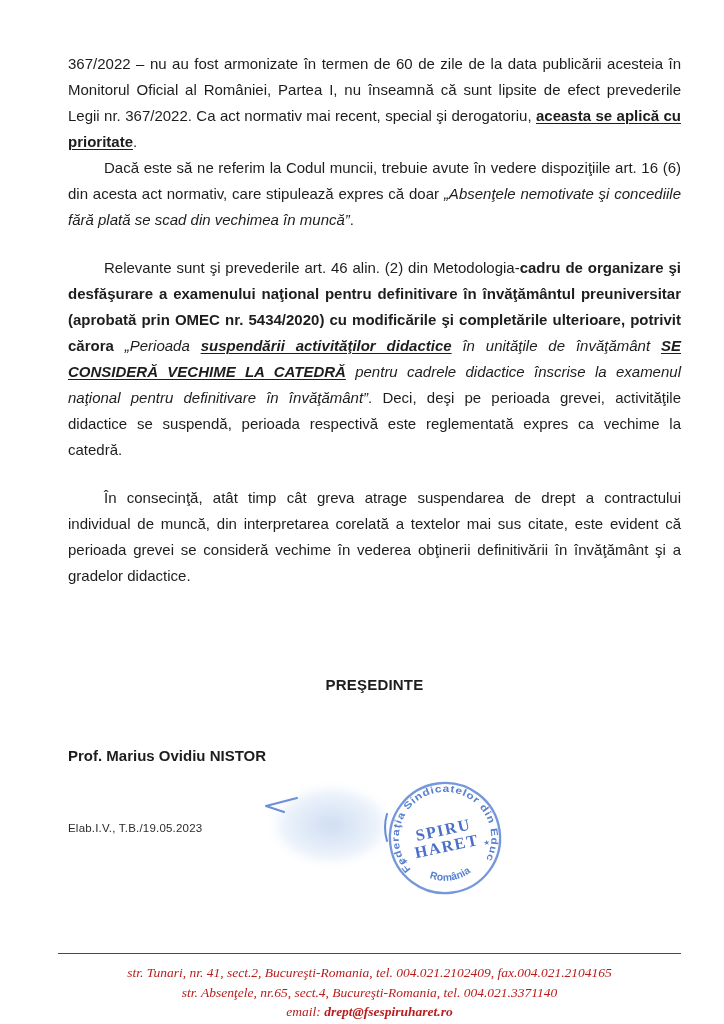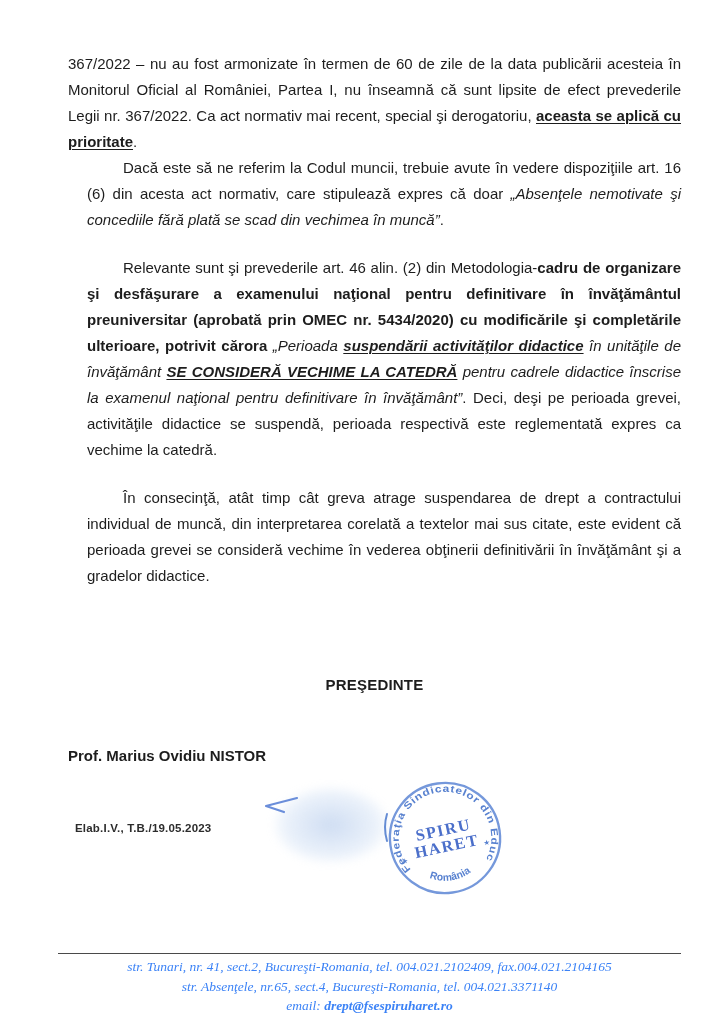--- a/index.html
+++ b/index.html
@@ -7,55 +7,55 @@
     width:724px;height:1024px;position:relative;overflow:hidden;
     background:#ffffff;color:#1d1d1d;
     font-family:"Liberation Sans",sans-serif;
   }
   .doc-body{
     position:absolute;left:68px;top:51px;width:613px;
     font-size:15px;line-height:26px;text-align:justify;
   }
   .para{margin:0;}
   .para.sb{margin-top:22px;}
-  .para.ind{text-indent:36px;margin-left:19px;}
+  .para.ind{text-indent:36px;}
   .para.ind2{text-indent:60px;}
   .b{font-weight:bold;}
   .i{font-style:italic;}
   .u{text-decoration:underline;text-underline-offset:2px;text-decoration-thickness:1.4px;}
 
   .president-title{
     position:absolute;left:68px;top:676px;width:613px;text-align:center;
     font-size:15px;font-weight:bold;letter-spacing:.2px;
   }
   .president-name{
     position:absolute;left:68px;top:747px;width:613px;text-align:left;
     font-size:15px;font-weight:bold;
   }
   .elab-note{
-    position:absolute;left:75px;top:822px;font-size:11.5px;color:#2c2c2c;letter-spacing:.2px;font-weight:bold;
+    position:absolute;left:68px;top:822px;font-size:11.5px;color:#2c2c2c;letter-spacing:.2px;
   }
 
   .signature-ink{
     position:absolute;left:274px;top:787px;width:114px;height:76px;border-radius:50%;
     background:radial-gradient(ellipse at center, rgba(160,188,230,.50), rgba(180,205,238,.28) 55%, rgba(255,255,255,0) 78%);
     filter:blur(4px);
   }
   .signature-strokes{position:absolute;left:250px;top:775px;width:160px;height:110px;}
 
   .stamp{
     position:absolute;left:386px;top:779px;width:118px;height:118px;
     transform:rotate(-8deg);opacity:.92;
   }
 
   .footer{
     position:absolute;left:58px;top:953px;width:623px;
-    border-top:1.6px solid #4a4a4a;padding-top:3px;
+    border-top:1.6px solid #4a4a4a;padding-top:9px;
     text-align:center;font-family:"Liberation Serif",serif;font-style:italic;
-    font-size:13.5px;line-height:19.5px;color:#3b82f6;
+    font-size:13.5px;line-height:19.5px;color:#b91c1c;
   }
   .footer .bold{font-weight:bold;}
 </style>
 </head>
 <body>
 
 <div class="doc-body">
     <p class="para"><span>367/2022 – nu au fost armonizate în termen de 60 de zile de la data publicării acesteia în Monitorul Oficial al României, Partea I, nu înseamnă că sunt lipsite de efect prevederile Legii nr. 367/2022. Ca act normativ mai recent, special şi derogatoriu, </span><span class="b u">aceasta se aplică cu prioritate</span><span>.</span></p>
     <p class="para ind"><span>Dacă este să ne referim la Codul muncii, trebuie avute în vedere dispoziţiile art. 16 (6) din acesta act normativ, care stipulează expres că doar </span><span class="i">„Absenţele nemotivate şi concediile fără plată se scad din vechimea în muncă”</span><span>.</span></p>
     <p class="para sb ind"><span>Relevante sunt şi prevederile art. 46 alin. (2) din Metodologia-</span><span class="b">cadru de organizare şi desfăşurare a examenului naţional pentru definitivare în învăţământul preuniversitar (aprobată prin OMEC nr. 5434/2020) cu modificările şi completările ulterioare, potrivit cărora </span><span class="i">„Perioada </span><span class="b i u">suspendării activităţilor didactice</span><span class="i"> în unităţile de învăţământ </span><span class="b i u">SE CONSIDERĂ VECHIME LA CATEDRĂ</span><span class="i"> pentru cadrele didactice înscrise la examenul naţional pentru definitivare în învăţământ”</span><span>. Deci, deşi pe perioada grevei, activităţile didactice se suspendă, perioada respectivă este reglementată expres ca vechime la catedră.</span></p>

